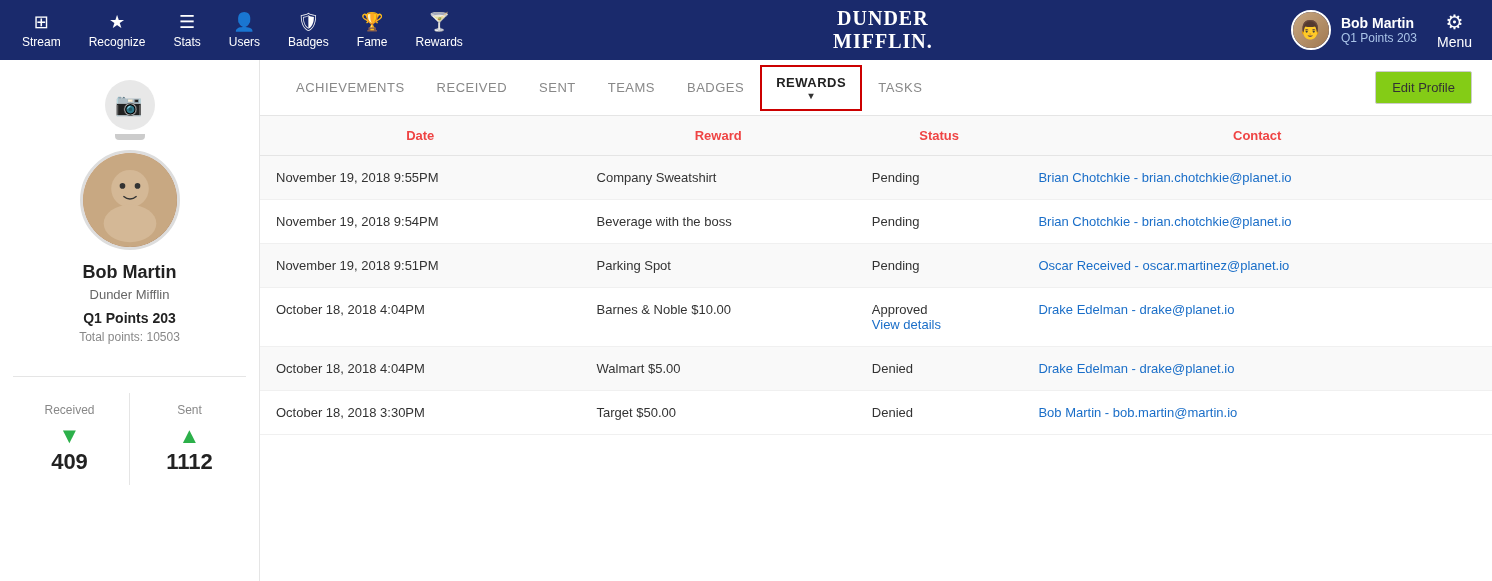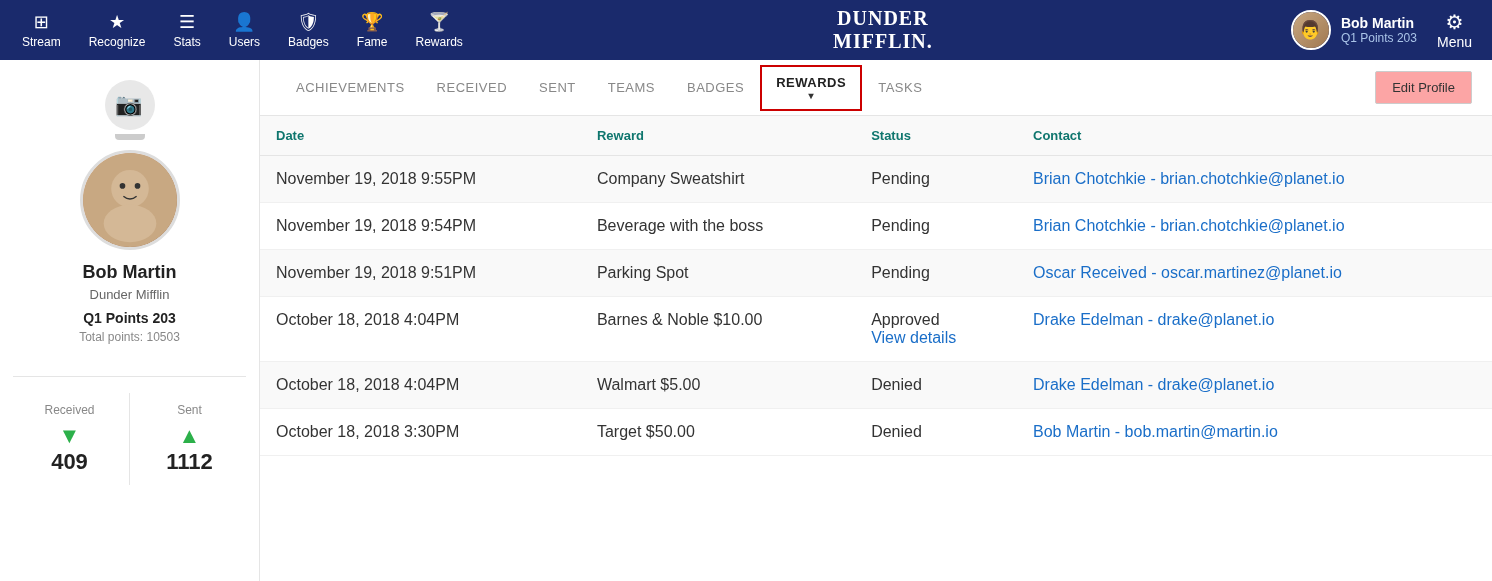--- a/index.html
+++ b/index.html
@@ -113,34 +113,34 @@
     .tab.active {
       color: #222; border: 2px solid #cc0000;
       padding: 8px 14px; font-weight: bold;
     }
     .tab.active .tab-chevron {
       display: block; text-align: center; font-size: 10px; color: #333;
     }
     .tab-chevron { display: none; }
     .edit-profile-btn {
       margin-left: auto;
-      border: 1px solid #ccc; background: #fca5a5;
+      border: 1px solid #ccc; background: #84cc16;
       padding: 8px 16px; font-size: 13px; color: #333;
       cursor: pointer; border-radius: 2px;
     }
 
     
     .rewards-table { width: 100%; border-collapse: collapse; }
     .rewards-table thead tr { background: #f9f9f9; }
     .rewards-table th {
-      text-align: left; padding: 12px 16px; font-size: 13px;
-      font-weight: 600; color: #0f766e; border-bottom: 1px solid #e5e5e5;
+      text-align: center; padding: 12px 16px; font-size: 13px;
+      font-weight: 600; color: #ef4444; border-bottom: 1px solid #e5e5e5;
     }
     .rewards-table td {
-      padding: 14px 16px; font-size: 16px; color: #333;
+      padding: 14px 16px; font-size: 13px; color: #333;
       border-bottom: 1px solid #f0f0f0; vertical-align: top;
     }
     .rewards-table tbody tr:nth-child(odd) { background: #f9f9f9; }
     .rewards-table tbody tr:nth-child(even) { background: white; }
     .contact-link { color: #1a6ec8; text-decoration: none; }
     .view-details { color: #1a6ec8; cursor: pointer; text-decoration: none; display: block; }
   </style>
 </head>
 <body>
 

